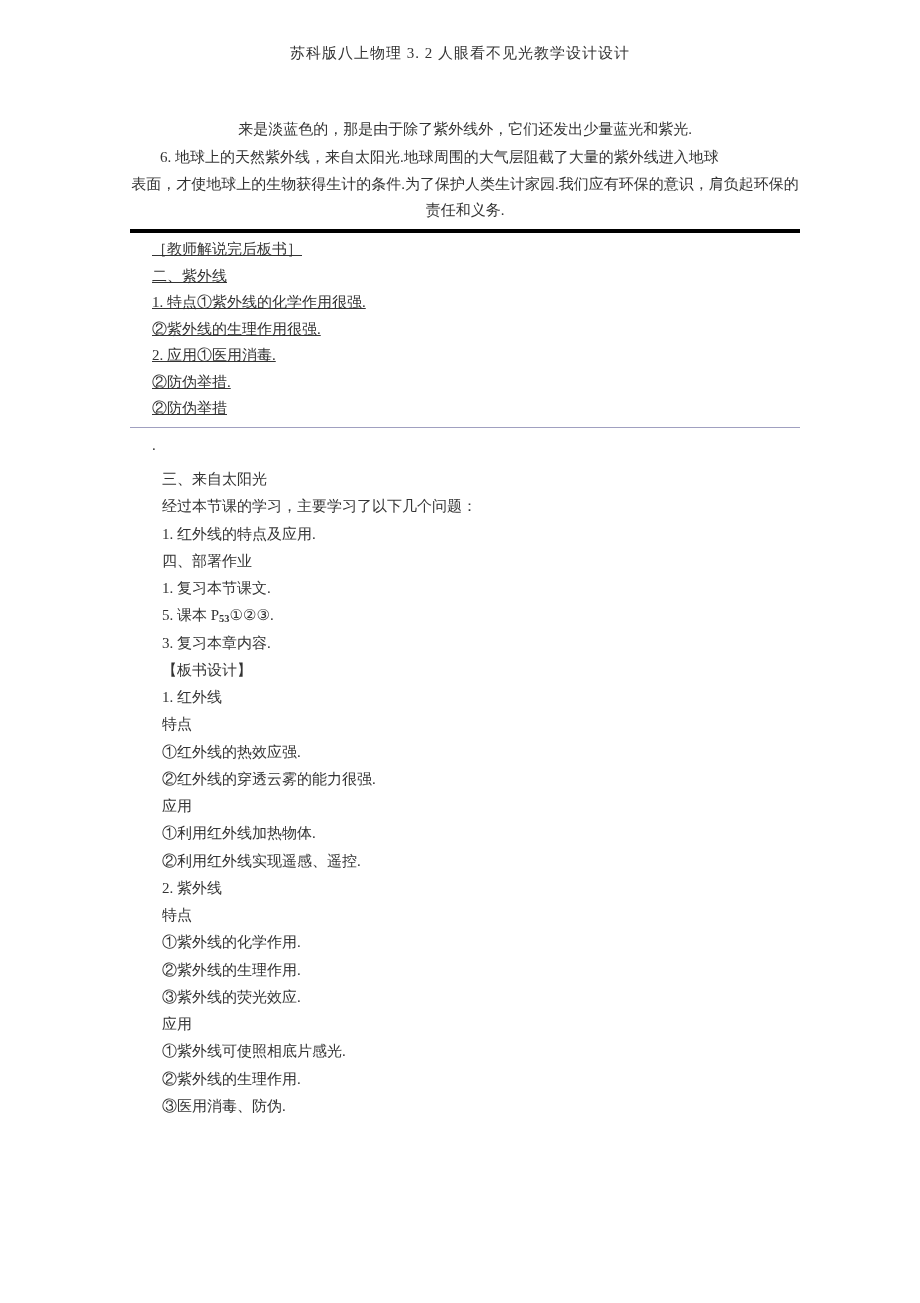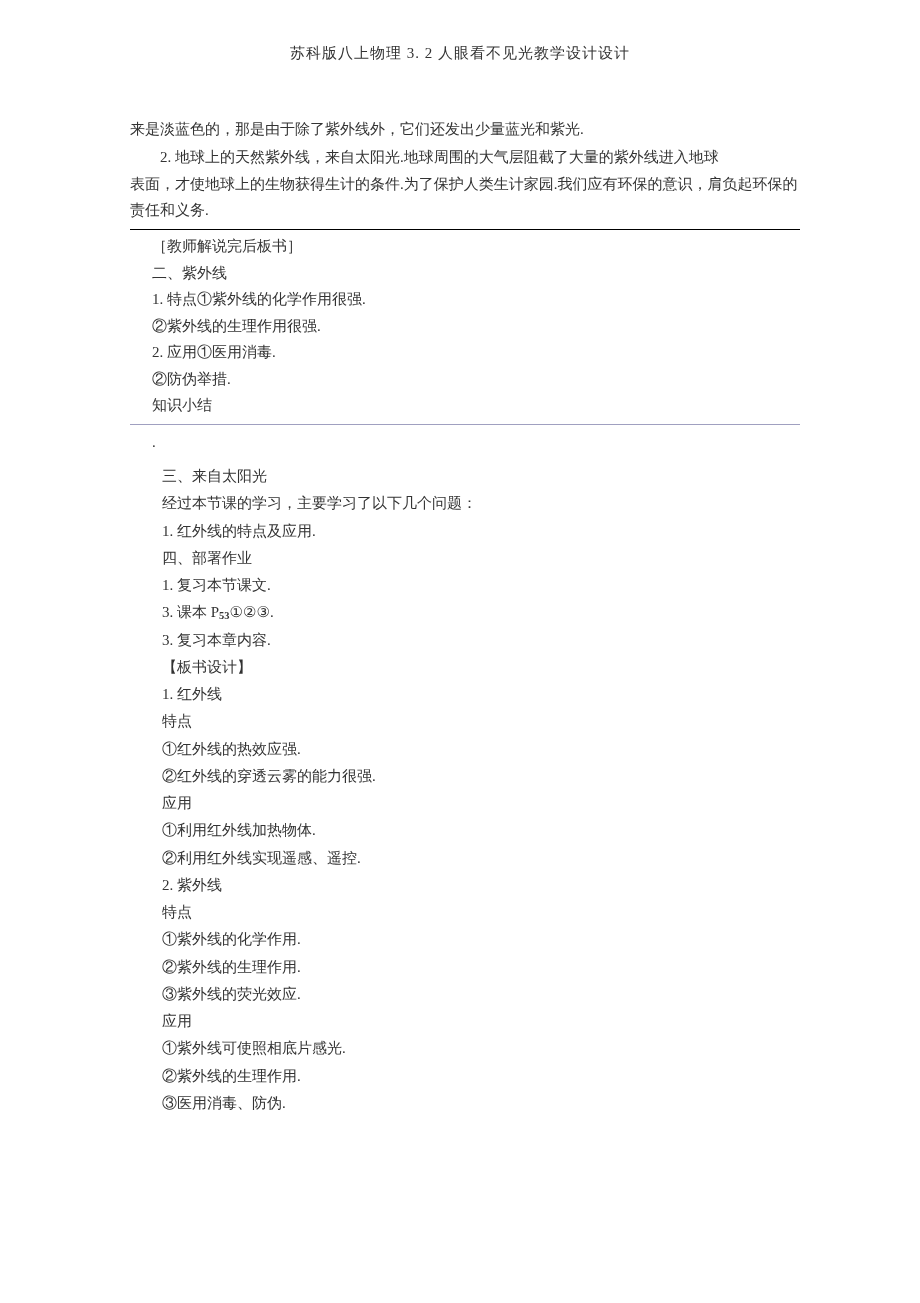--- a/index.html
+++ b/index.html
@@ -29,27 +29,29 @@
     }
     .para {
       text-indent: 0;
       margin-bottom: 1px;
     }
     .para.indent-1 {
       text-indent: 2em;
     }
     .intro-para {
       text-indent: 0;
+      text-align: center;
     }
     .boxed {
-      border-top: 1px solid #000000;
+      border-top: 4px solid #000000;
       border-bottom: 1px solid #a0a0c0;
       padding: 4px 10px 4px 22px;
       margin: 6px 0 4px 0;
       line-height: 1.7;
+      text-decoration: underline;
     }
     .dot {
       margin-left: 22px;
     }
     .after-box {
       margin-left: 32px;
     }
     .after-box .line {
       margin-bottom: 1px;
     }
@@ -65,45 +67,45 @@
     }
   </style>
 </head>
 <body>
 
 <div class="header">苏科版八上物理 3. 2 人眼看不见光教学设计设计</div>
 
 <div class="content-block">
 
   <div class="para intro-para">来是淡蓝色的，那是由于除了紫外线外，它们还发出少量蓝光和紫光.</div>
-  <div class="para indent-1">2. 地球上的天然紫外线，来自太阳光.地球周围的大气层阻截了大量的紫外线进入地球</div>
+  <div class="para indent-1">6. 地球上的天然紫外线，来自太阳光.地球周围的大气层阻截了大量的紫外线进入地球</div>
   <div class="para intro-para">表面，才使地球上的生物获得生计的条件.为了保护人类生计家园.我们应有环保的意识，肩负起环保的责任和义务.</div>
 
   <div class="boxed">
     <div class="para">［教师解说完后板书］</div>
     <div class="para">二、紫外线</div>
     <div class="para">1. 特点①紫外线的化学作用很强.</div>
     <div class="para">②紫外线的生理作用很强.</div>
     <div class="para">2. 应用①医用消毒.</div>
     <div class="para">②防伪举措.</div>
-    <div class="para">知识小结</div>
+    <div class="para">②防伪举措</div>
   </div>
 
   <div class="dot">.</div>
 
   <div class="spacer"></div>
 
   <div class="after-box">
     <div class="line">三、来自太阳光</div>
     <div class="line">经过本节课的学习，主要学习了以下几个问题：</div>
     <div class="line">1. 红外线的特点及应用.</div>
     <div class="line">四、部署作业</div>
     <div class="line">1. 复习本节课文.</div>
     <div class="line">
-      <span>3. 课本 P</span><sub>53</sub><span>①②③.</span>
+      <span>5. 课本 P</span><sub>53</sub><span>①②③.</span>
     </div>
     <div class="line">3. 复习本章内容.</div>
     <div class="line">【板书设计】</div>
     <div class="line">1. 红外线</div>
     <div class="line">特点</div>
     <div class="line">①红外线的热效应强.</div>
     <div class="line">②红外线的穿透云雾的能力很强.</div>
     <div class="line">应用</div>
     <div class="line">①利用红外线加热物体.</div>
     <div class="line">②利用红外线实现遥感、遥控.</div>

